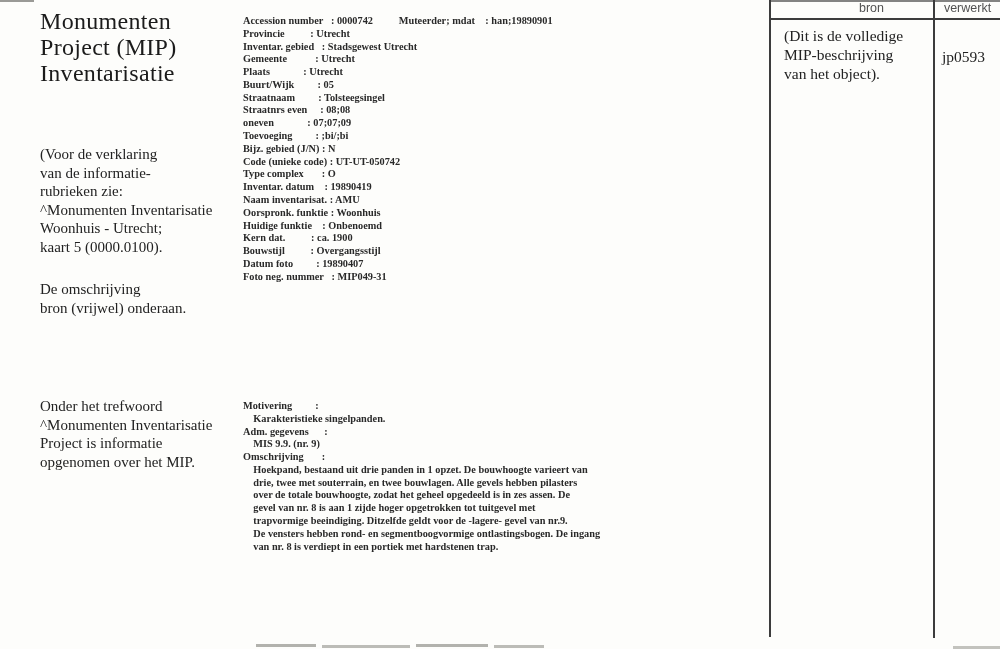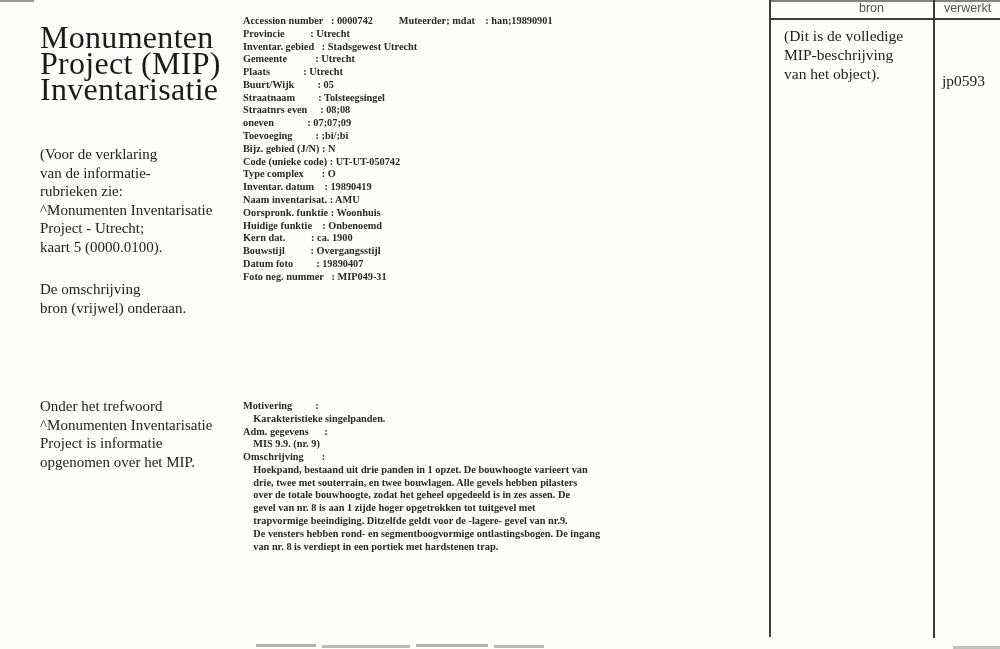--- a/index.html
+++ b/index.html
@@ -3,22 +3,22 @@
 <meta charset="utf-8">
 <style>
   html,body { margin:0; padding:0; background:#ffffff; }
   .canvas {
     position:relative; width:1000px; height:649px;
     background:#fdfdfb; overflow:hidden;
     font-family:"Liberation Serif", serif; color:#1e1e1e;
   }
   
   .page-title {
-    position:absolute; left:40px; top:24px;
-    font-size:32px; line-height:26px; letter-spacing:0.3px; color:#1b1b1b;
+    position:absolute; left:40px; top:8px;
+    font-size:24px; line-height:26px; letter-spacing:0.3px; color:#1b1b1b;
   }
   .para { position:absolute; left:40px; font-size:15px; line-height:18.6px; color:#222; }
   .b { font-weight:normal; }
   
   .mono {
     position:absolute; left:243px; margin:0;
     font-family:Liberation Serif, serif;
     font-size:10.3px; line-height:12.78px; font-weight:600;
     color:#292929; white-space:pre;
   }
@@ -35,21 +35,21 @@
     position:absolute; top:1px; font-family:"Liberation Sans", sans-serif;
     font-size:12.5px; color:#525252; text-align:center;
   }
   .colhead-bron { left:770px; width:163px;padding-left:20px; }
   .colhead-verwerkt { left:935px; width:65px; }
   .bron-note {
     position:absolute; left:784px; top:26px; margin:0;
     font-family:"Liberation Serif", serif;
     font-size:15.5px; line-height:19.2px; color:#222; white-space:pre;
   }
-  .verwerkt-code { position:absolute; left:942px; top:72px; font-size:15.5px; color:#222; }
+  .verwerkt-code { position:absolute; left:942px; top:48px; font-size:15.5px; color:#222; }
   
   .artifact { position:absolute; background:#b2b2ad; }
   .art-tl { left:0; top:0; width:34px; height:2px; background:#9a9a96; }
   .art-b1 { left:256px; top:644px; width:60px; height:3px; }
   .art-b2 { left:322px; top:645px; width:88px; height:2.5px; background:#bcbcb7; }
   .art-b3 { left:416px; top:644px; width:72px; height:3px; }
   .art-b4 { left:494px; top:645px; width:50px; height:2.5px; background:#bcbcb7; }
   .art-br { left:953px; top:646px; width:47px; height:2.5px; background:#c3c3be; }
 </style>
 </head>
@@ -61,21 +61,21 @@
     <div>Monumenten</div>
     <div>Project (MIP)</div>
     <div>Inventarisatie</div>
   </div>
 
   <div class="para" style="top:145px;">
     <div>(Voor de verklaring</div>
     <div>van de informatie-</div>
     <div>rubrieken zie:</div>
     <div class="b">^Monumenten Inventarisatie</div>
-    <div class="b">Project - Utrecht;</div>
+    <div class="b">Woonhuis - Utrecht;</div>
     <div>kaart 5 (0000.0100).</div>
   </div>
 
   <div class="para" style="top:280px;">
     <div><span>De </span><span class="b">omschrijving</span></div>
     <div>bron (vrijwel) onderaan.</div>
   </div>
 
   <div class="para" style="top:397px;">
     <div>Onder het trefwoord</div>

